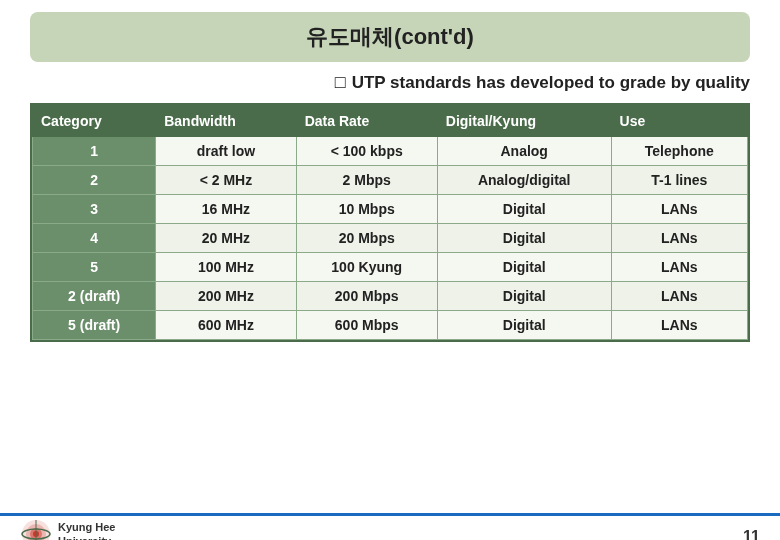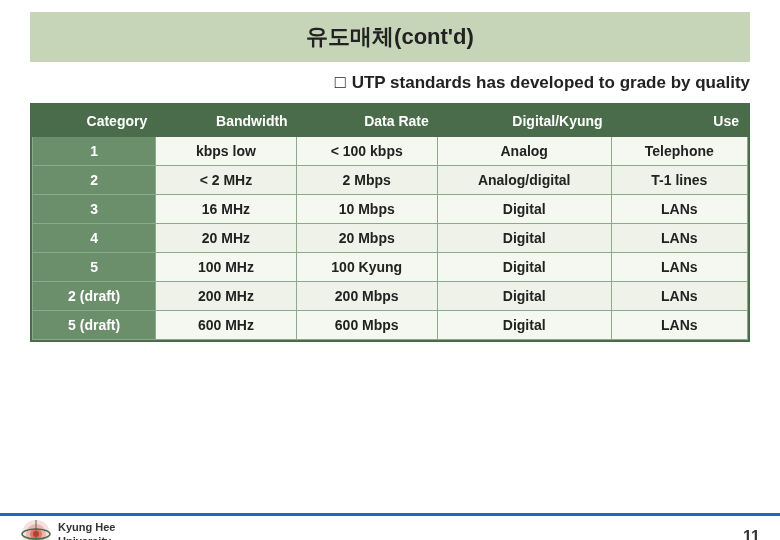--- a/index.html
+++ b/index.html
@@ -19,21 +19,21 @@
       padding: 0;
       position: relative;
     }
 
     
     .title-bar {
       background: #c6d4b8;
       text-align: center;
       padding: 10px 20px;
       margin: 12px 30px 10px 30px;
-      border-radius: 1px;
+      border-radius: 8px;
     }
     .title-bar h1 {
       font-size: 22px;
       font-weight: bold;
       color: #222;
     }
 
     
     .subtitle {
       font-size: 17px;
@@ -58,21 +58,21 @@
       border-collapse: collapse;
       font-size: 14px;
     }
 
     
     thead tr th {
       background: #4a6c4a;
       color: #ffffff;
       font-weight: bold;
       padding: 7px 8px;
-      text-align: right;
+      text-align: left;
       border: 1px solid #4a6c4a;
     }
 
     
     tbody tr td {
       padding: 6px 8px;
       text-align: center;
       border: 1px solid #8aaa8a;
       font-weight: bold;
       color: #222;
@@ -163,21 +163,21 @@
           <th>Category</th>
           <th>Bandwidth</th>
           <th>Data Rate</th>
           <th>Digital/Kyung</th>
           <th>Use</th>
         </tr>
       </thead>
       <tbody id="table-body">
       <tr>
             <td>1</td>
-            <td>kbps low</td>
+            <td>draft low</td>
             <td>&lt; 100 kbps</td>
             <td>Analog</td>
             <td>Telephone</td>
           </tr>
           <tr>
             <td>2</td>
             <td>&lt; 2 MHz</td>
             <td>2 Mbps</td>
             <td>Analog/digital</td>
             <td>T-1 lines</td>

